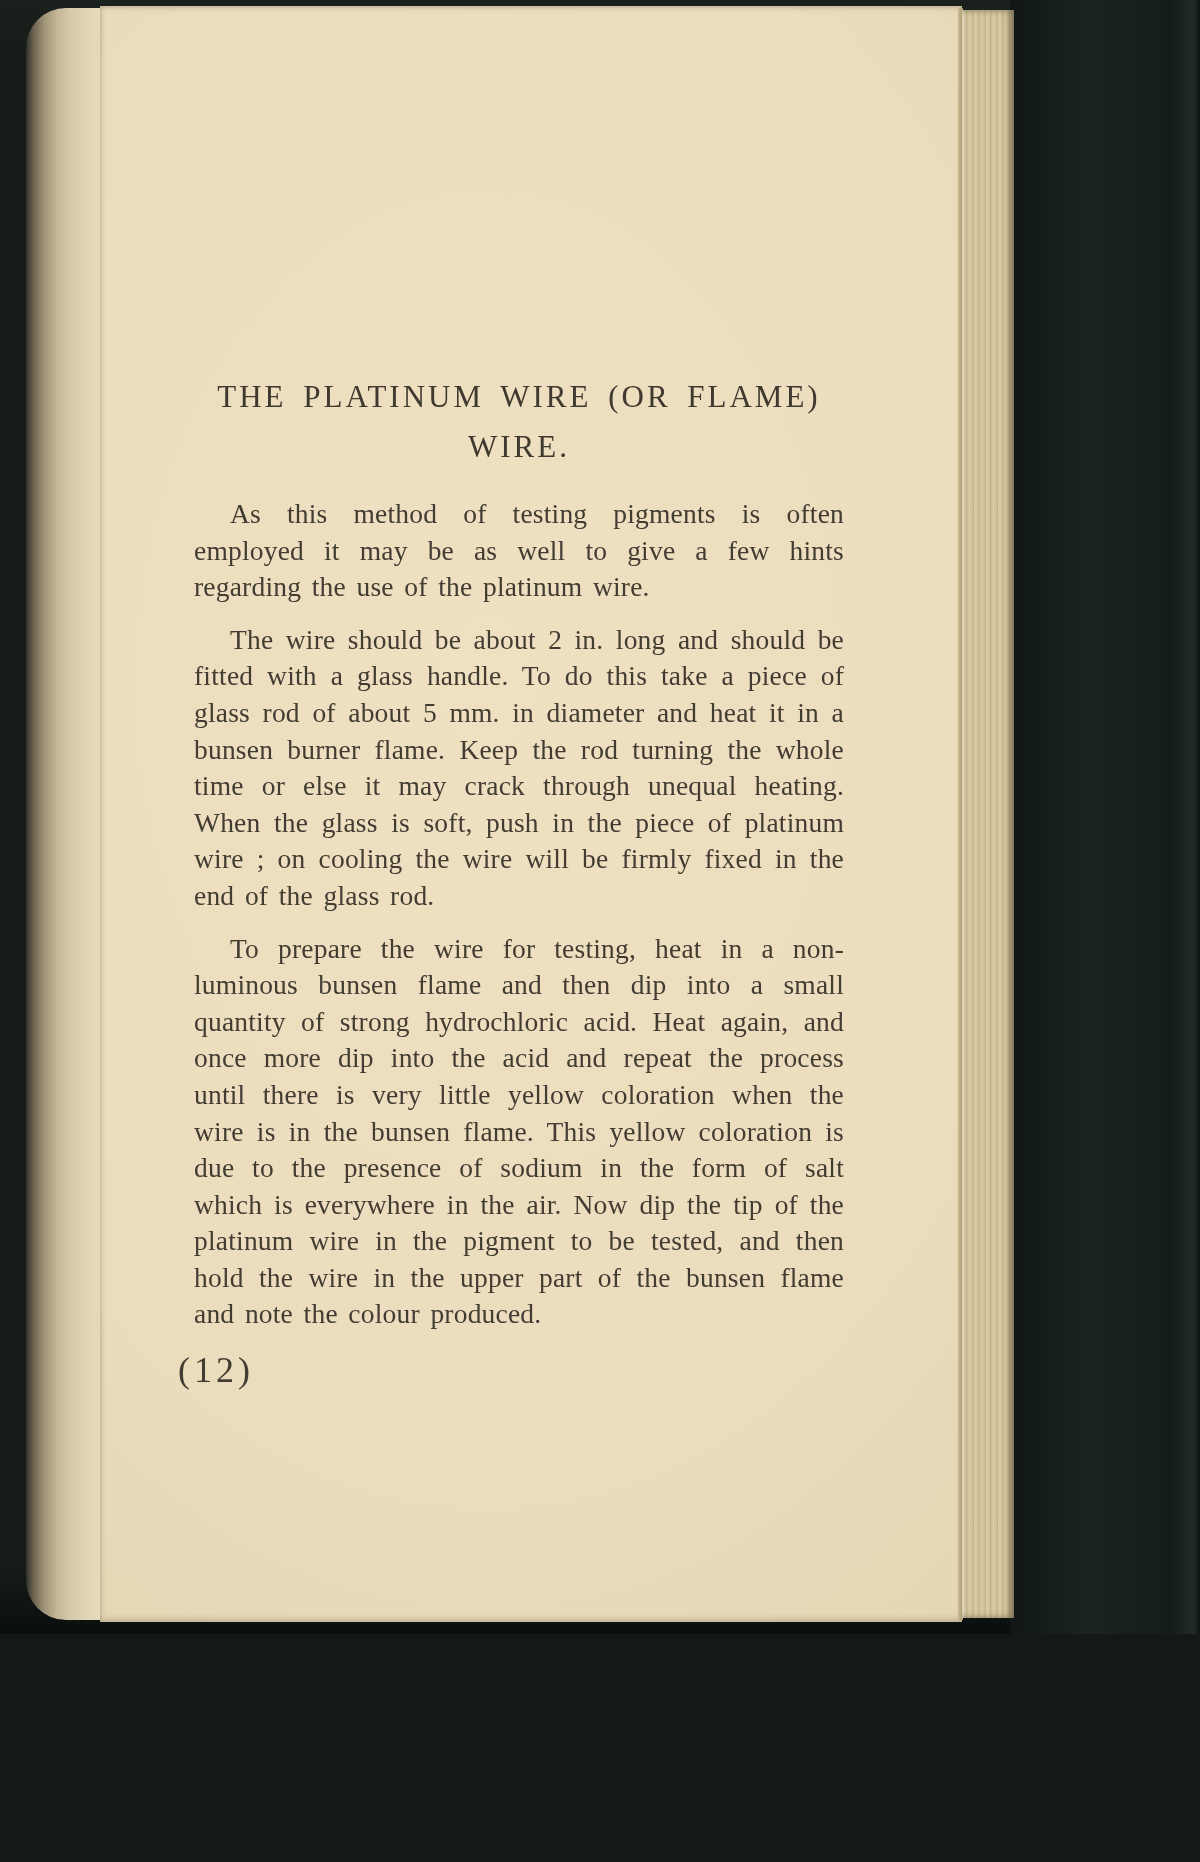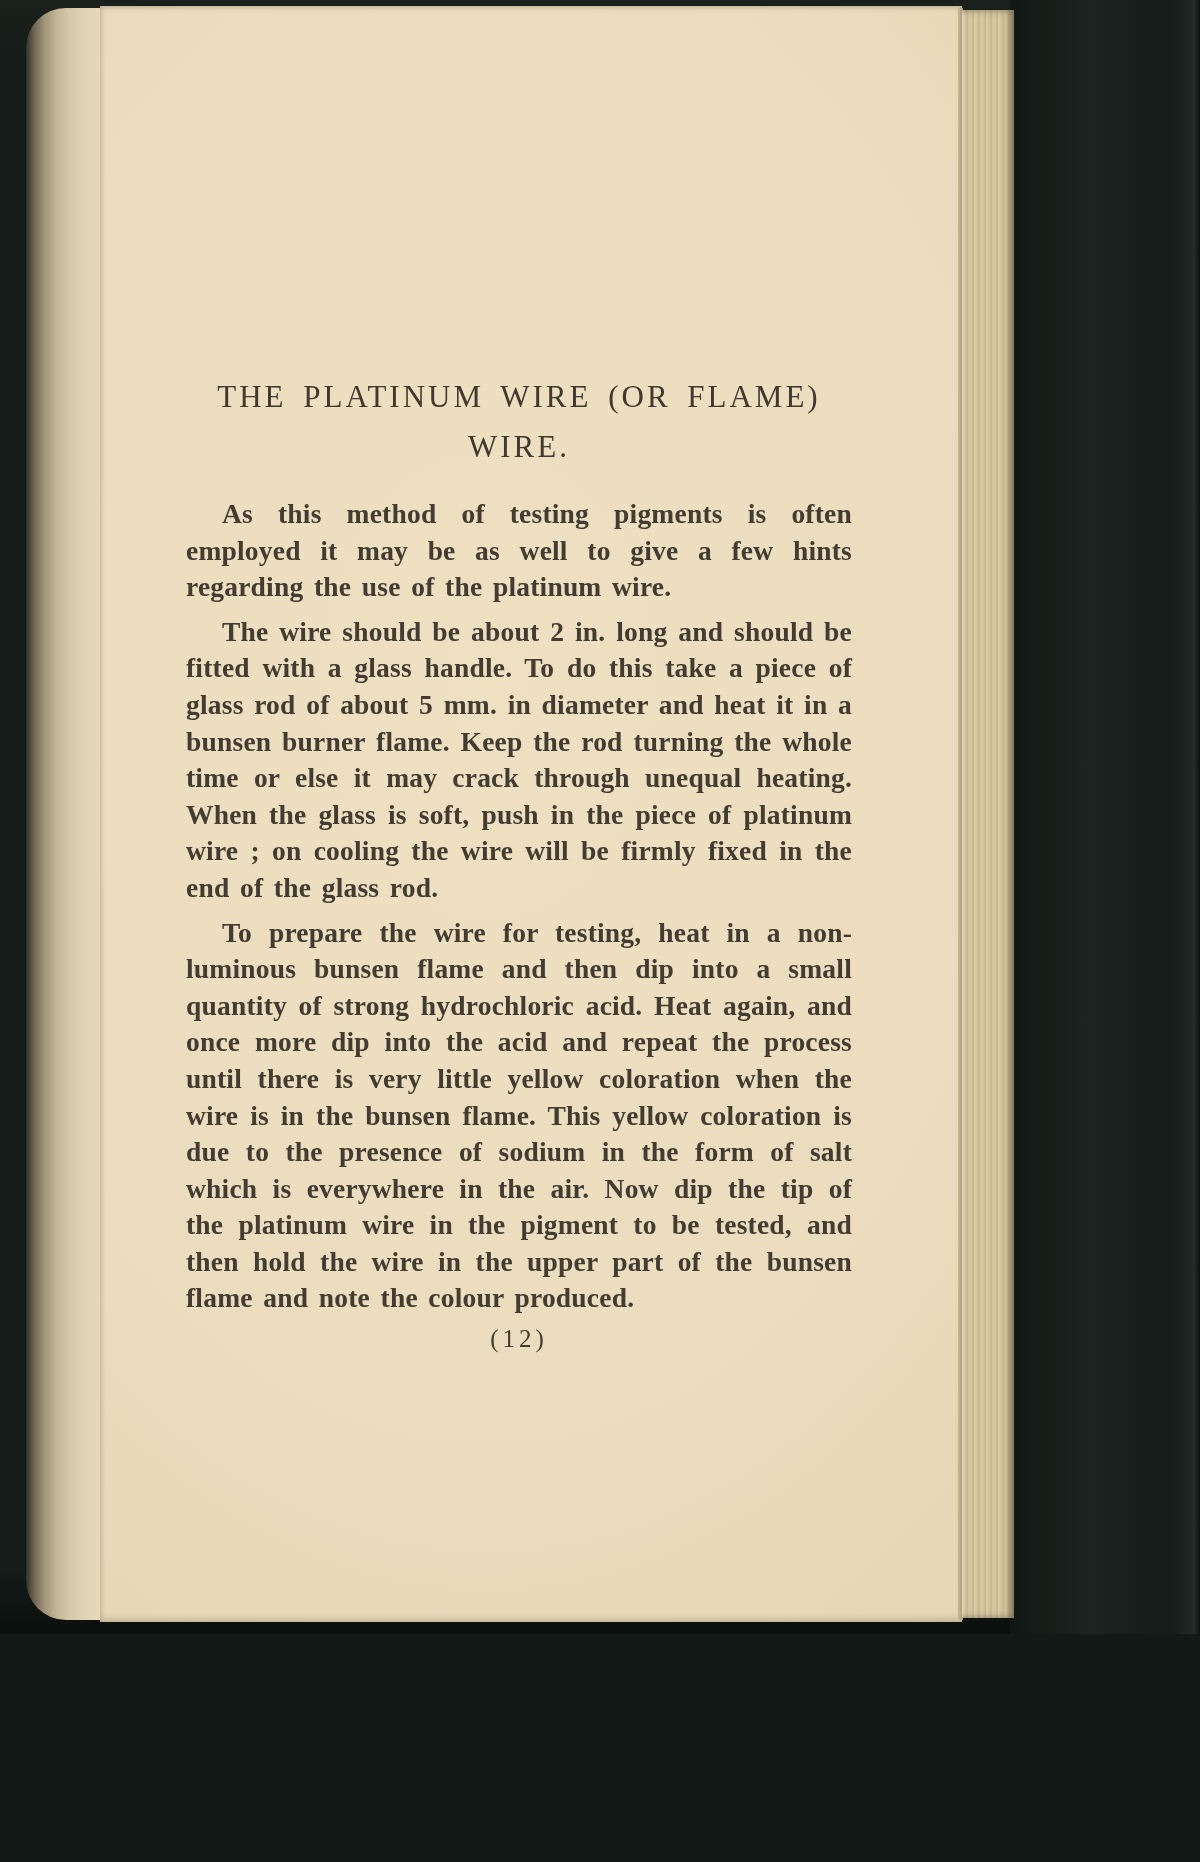--- a/index.html
+++ b/index.html
@@ -80,35 +80,33 @@
     margin: 0 0 24px 0;
     text-align: center;
     font-size: 31px;
     font-weight: 400;
     letter-spacing: 3px;
     word-spacing: 6px;
     line-height: 50px;
     color: #3f392f;
   }
   .body-par {
-    margin: 8px;
+    margin: 16px;
     font-size: 27.5px;
     line-height: 36.6px;
     text-align: justify;
     text-indent: 36px;
     word-spacing: 3.5px;
     letter-spacing: 0.2px;
     color: #423c32;
-    font-weight: bold;
   }
   .body-par + .body-par { margin-top: 0; }
   .page-number {
     margin-top: 0;
-    text-align: center;
-    font-size: 25px;
+    font-size: 36px;
     letter-spacing: 4px;
     color: #423c32;
   }
 </style>
 </head>
 <body>
 
 <div class="scene">
   <div class="cover-right"></div>
   <div class="page-stack-left"></div>

